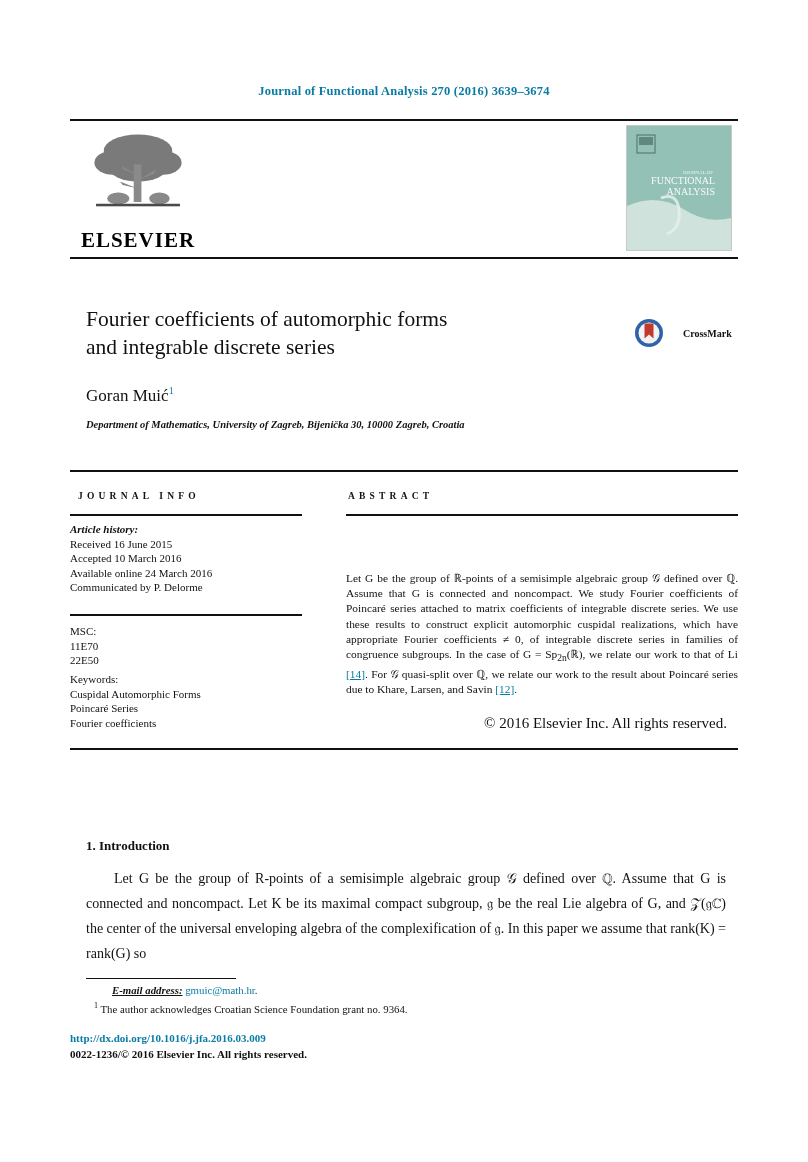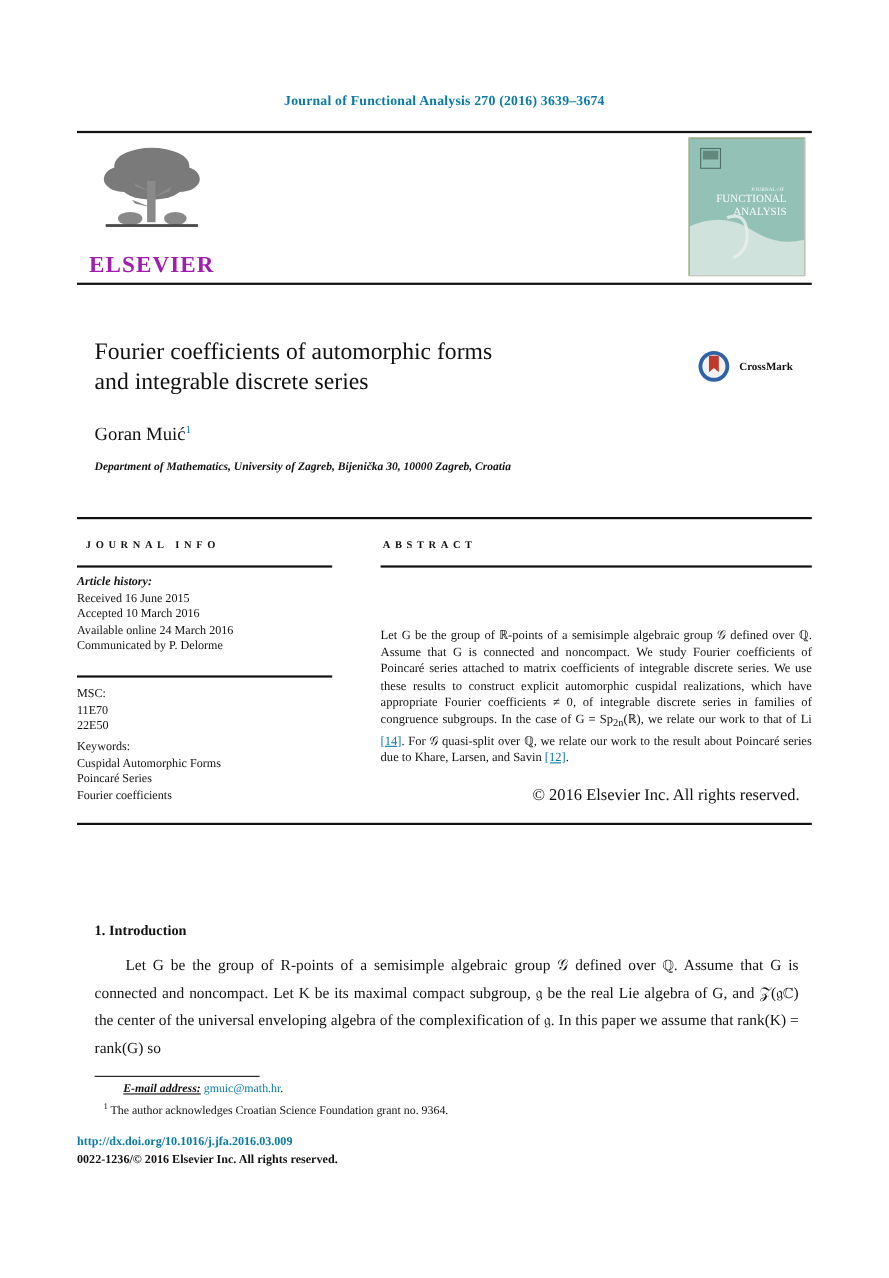--- a/index.html
+++ b/index.html
@@ -35,31 +35,31 @@
   .mh-contents .sd{color:#2a8fc0;}
   .mh-title{
     font-family:"Liberation Serif",serif;font-size:23px;color:#222;
     margin-top:18px;letter-spacing:.4px;
   }
   .mh-url{
     font-family:"DejaVu Sans",sans-serif;font-size:11px;color:#2a8fc0;margin-top:22px;
   }
   .mh-cover{
     position:absolute;left:556px;top:6px;width:106px;height:126px;
-    border:1px solid #c8c8c8;box-sizing:border-box;overflow:hidden;background:#4d7c0f;
+    border:1px solid #c8c8c8;box-sizing:border-box;overflow:hidden;background:#c2410c;
   }
 
   
   .titleblock{position:absolute;left:86px;top:305px;width:520px;}
   .art-title{
     font-family:"Liberation Serif",serif;font-size:21.5px;line-height:28px;
     color:#111;font-weight:normal;margin:0;
   }
   .crossmark{position:absolute;left:634px;top:315px;width:104px;height:36px;
-    display:flex;align-items:center;gap:8px;}
+    display:flex;align-items:center;gap:19px;}
   .cm-label{font-family:"Liberation Serif",serif;font-weight:bold;font-size:10px;color:#111;}
 
   .author{
     position:absolute;left:86px;top:385px;
     font-family:"Liberation Serif",serif;font-size:17px;color:#111;
   }
   .author sup{font-size:10px;color:#0a7ba5;vertical-align:super;}
   .affil{
     position:absolute;left:86px;top:418px;width:560px;
     font-family:"Liberation Serif",serif;font-style:italic;font-weight:bold;
@@ -160,21 +160,21 @@
           <path d="M58 58 L40 48 L42 52 Z"></path>
           <path d="M60 64 L80 52 L78 57 Z"></path>
           <path d="M58 74 L38 66 L41 70 Z"></path>
         </g>
         <g fill="#7d7d7d" opacity="0.9">
           <ellipse cx="36" cy="86" rx="13" ry="7"></ellipse>
           <ellipse cx="84" cy="86" rx="12" ry="7"></ellipse>
         </g>
         <rect x="10" y="92" width="98" height="3" fill="#4a4a4a"></rect>
       </svg>
-      <div style="font-family:'Liberation Serif',serif;font-weight:bold;font-size:21px;letter-spacing:1px;color:#a21caf;margin-top:2px;">ELSEVIER</div>
+      <div style="font-family:'Liberation Serif',serif;font-weight:bold;font-size:21px;letter-spacing:1px;color:#000000;margin-top:2px;">ELSEVIER</div>
     </div>
 
 
     <div class="mh-cover">
       <svg width="104" height="124" viewBox="0 0 104 124">
         <rect width="104" height="124" fill="#93c1b5"></rect>
         <path d="M0 80 Q30 66 58 84 Q80 98 104 92 L104 124 L0 124 Z" fill="#cfe2dc"></path>
         <path d="M34 72 Q50 66 52 84 Q54 102 40 108" stroke="#e6efec" stroke-width="3" fill="none" opacity="0.85"></path>
         <rect x="10" y="9" width="18" height="18" fill="none" stroke="#4d6f66" stroke-width="1"></rect>
         <rect x="12" y="11" width="14" height="8" fill="#4d6f66" opacity="0.7"></rect>

